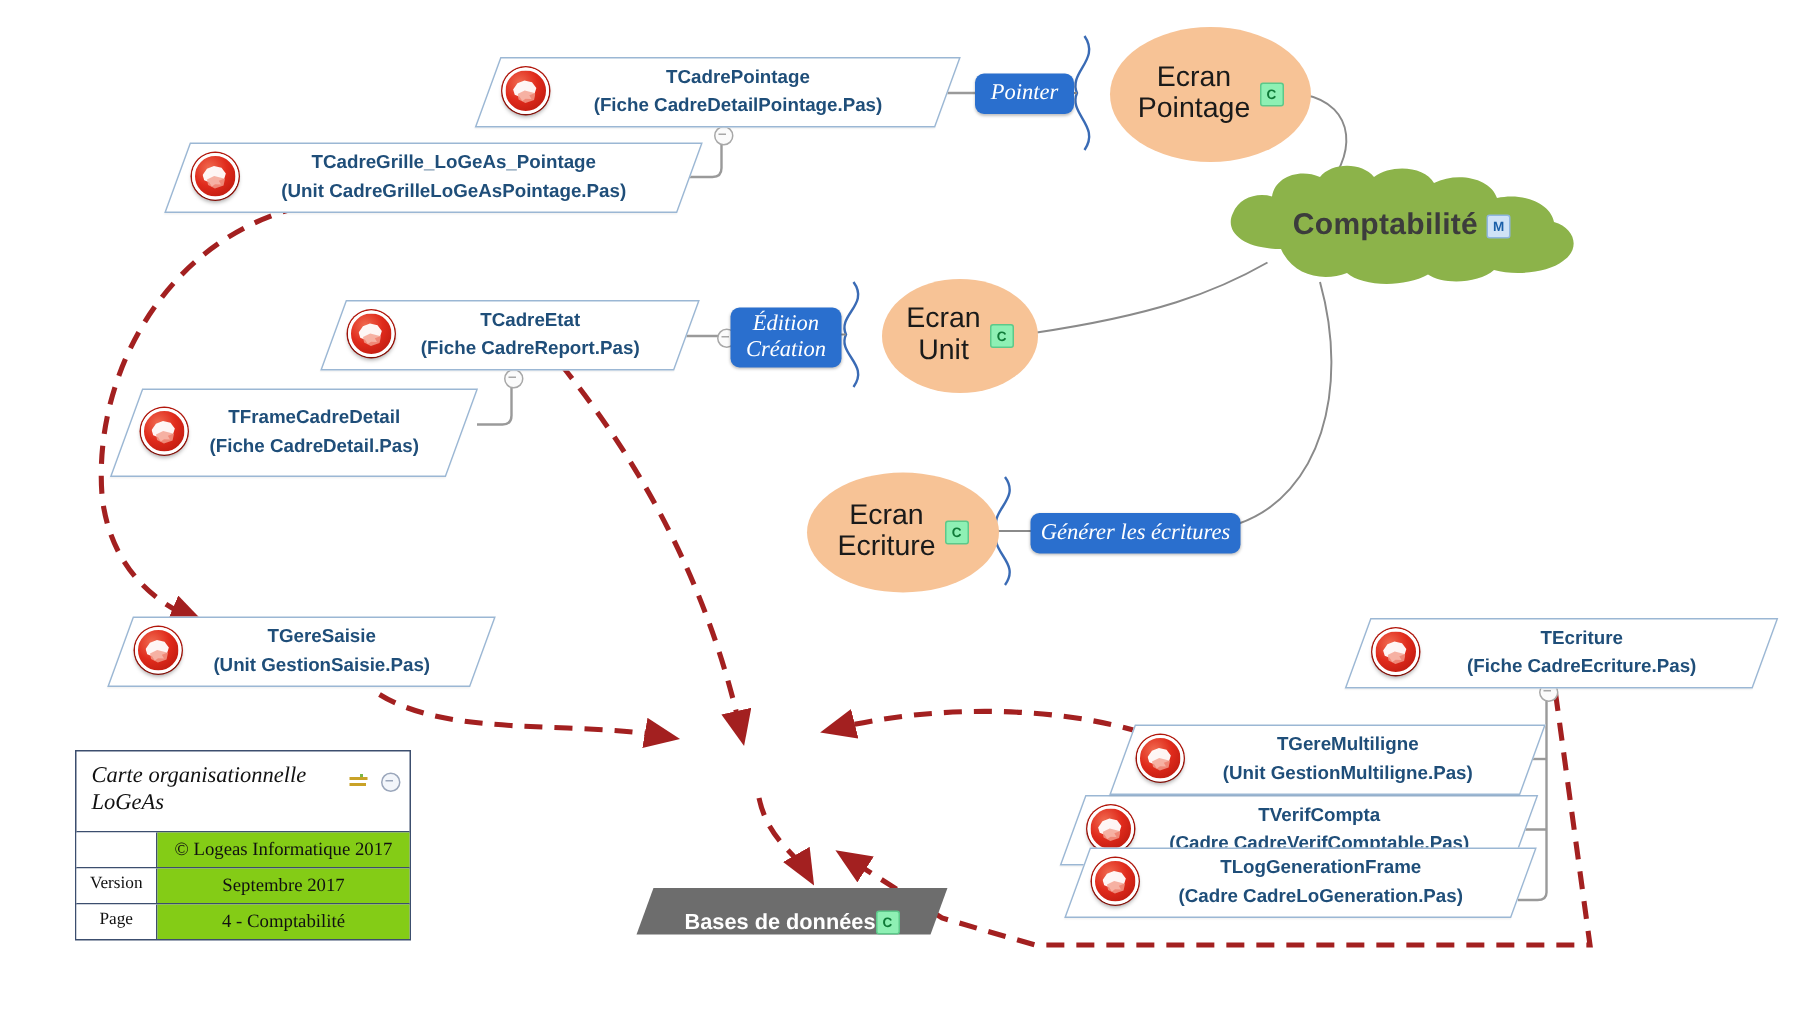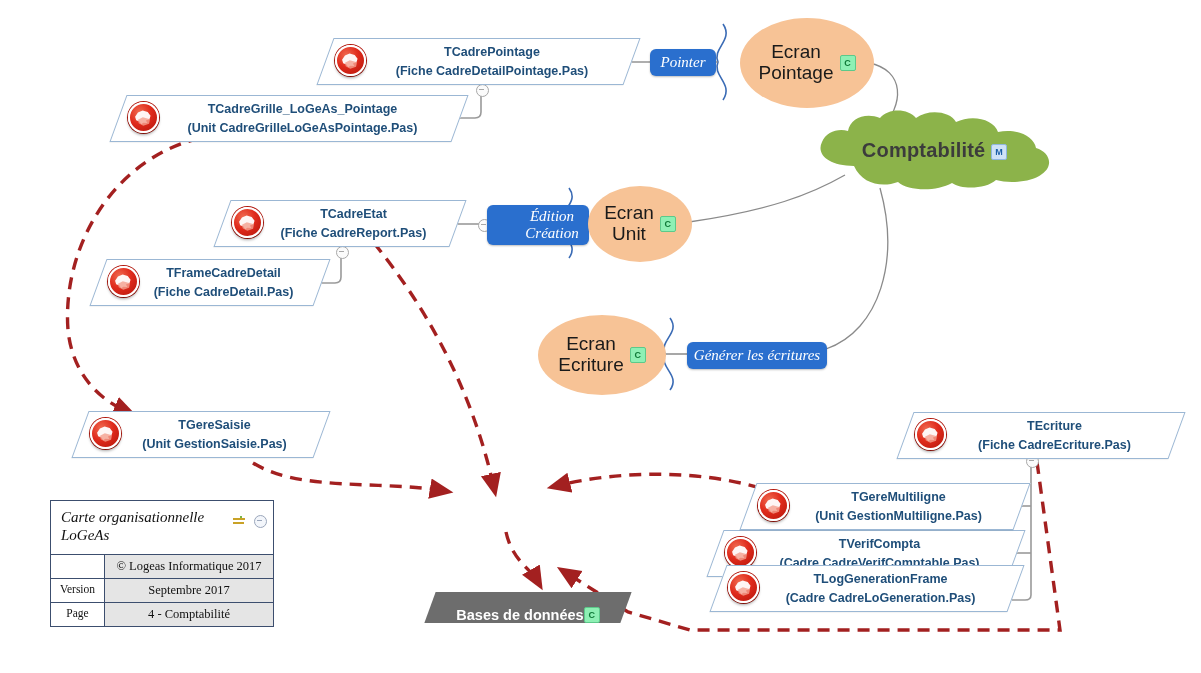--- a/index.html
+++ b/index.html
@@ -227,21 +227,21 @@
     box-sizing: border-box;
     background: #ffffff;
   }
   .legend .lc2 {
     flex: 1;
     font-size: 12.5px;
     color: #111;
     text-align: center;
     padding: 4px 2px;
     box-sizing: border-box;
-    background: #e5e5e5;
+    background: #84cc16;
   }
   .legend .row-copy .lc1 { background: #ffffff; }
   .legend .mini-icons {
     position: absolute;
     right: 6px;
     top: 14px;
     display: flex;
     align-items: center;
     gap: 8px;
   }
@@ -392,21 +392,21 @@
           <i class="helm"></i>
           <i class="helm2"></i>
         </span>
       <span class="labels">
         <span class="t1">TCadreEtat</span><br>
         <span class="t2">(Fiche CadreReport.Pas)</span>
       </span>
     </div>
   </div>
 
-  <div class="node" style="left:98px; top:259px; width:222px; height:45px;">
+  <div class="node" style="left:84px; top:259px; width:222px; height:57px;">
     <div class="skew"></div>
     <div class="body">
       <span class="logo">
           <i class="helm"></i>
           <i class="helm2"></i>
         </span>
       <span class="labels">
         <span class="t1">TFrameCadreDetail</span><br>
         <span class="t2">(Fiche CadreDetail.Pas)</span>
       </span>
@@ -481,21 +481,21 @@
         <span class="t1">TLogGenerationFrame</span><br>
         <span class="t2">(Cadre CadreLoGeneration.Pas)</span>
       </span>
     </div>
   </div>
 
   <div class="action" style="left:650px; top:49px; width:66px; height:27px;">
     <span>Pointer</span>
   </div>
 
-  <div class="action" style="left:487px; top:205px; width:74px; height:40px;padding-left:28px;">
+  <div class="action" style="left:487px; top:205px; width:74px; height:40px;">
     <span>
       <span>Édition</span><br>
       <span>Création</span>
     </span>
   </div>
 
   <div class="action" style="left:687px; top:342px; width:140px; height:27px;">
     <span>Générer les écritures</span>
   </div>
 

